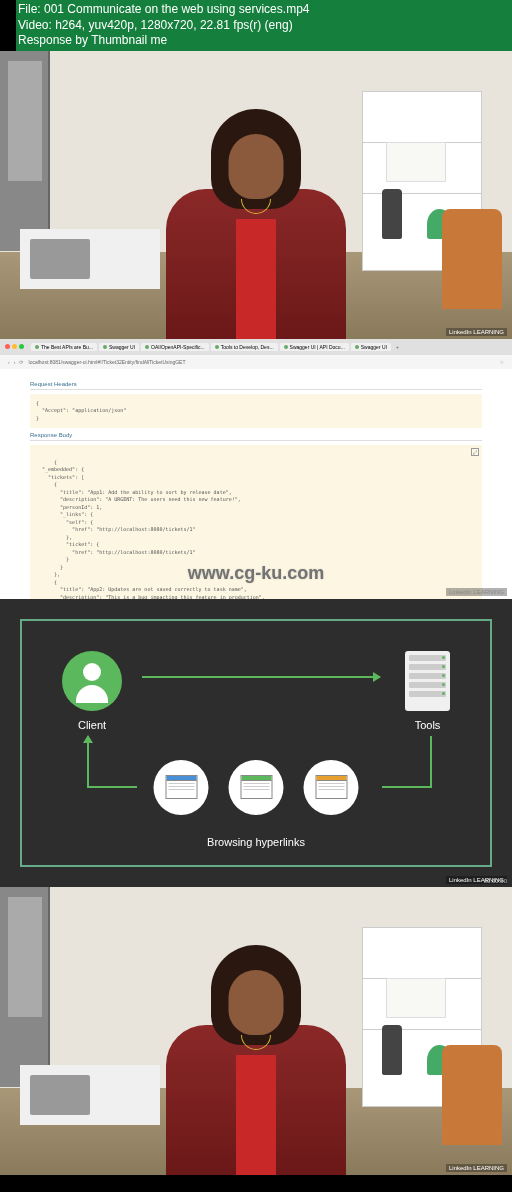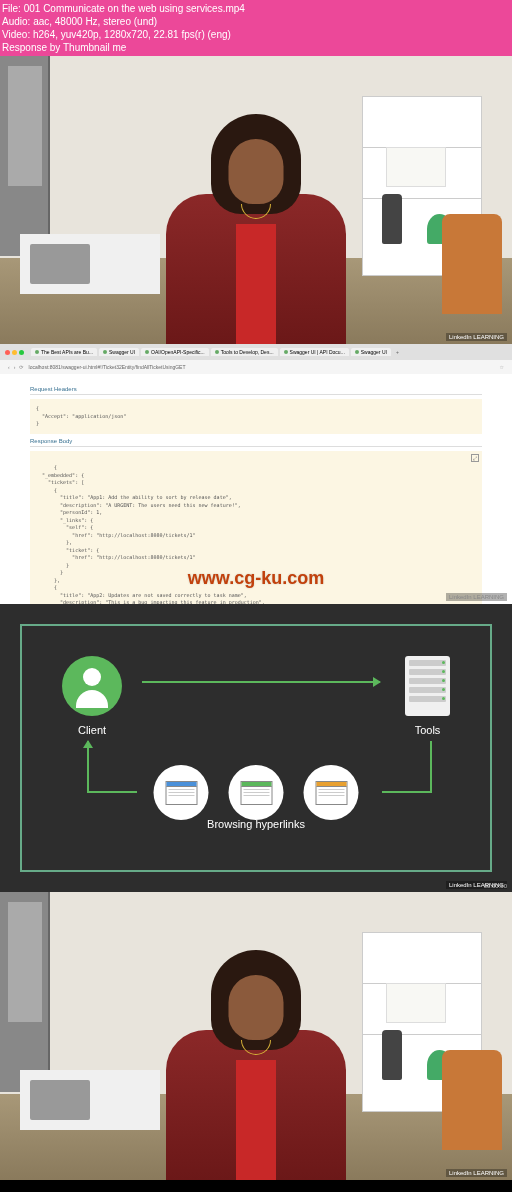--- a/index.html
+++ b/index.html
@@ -1,18 +1,18 @@
 <!DOCTYPE html>
 <html><head>
   <meta charset="utf-8">
   <style>
     * { margin: 0; padding: 0; box-sizing: border-box; }
     body { width: 512px; font-family: Arial, sans-serif; background: #000; }
     
-    .info-header { background: #ec4899; color: #fff; font-size: 10px; padding: 2px; line-height: 1.3; }
+    .info-header { background: #15803d; color: #fff; font-size: 12px; padding: 2px; line-height: 1.3; margin-left: 16px; }
     .info-line { display: block; }
     
     .video-frame { width: 512px; height: 288px; position: relative; background: linear-gradient(180deg, #d4c9b8 0%, #c8bda8 100%); overflow: hidden; }
     
     .room-bg { position: absolute; inset: 0; }
     .wall { position: absolute; top: 0; left: 0; right: 0; height: 70%; background: #e8e4dc; }
     .floor { position: absolute; bottom: 0; left: 0; right: 0; height: 30%; background: linear-gradient(180deg, #a89878 0%, #8a7a5c 100%); }
     .door { position: absolute; left: 0; top: 0; width: 50px; height: 200px; background: #888; border-right: 2px solid #666; }
     .door-window { position: absolute; left: 8px; top: 10px; width: 34px; height: 120px; background: #aaa; }
     .shelf { position: absolute; right: 30px; top: 40px; width: 120px; height: 180px; background: #fff; border: 1px solid #ccc; }
@@ -48,21 +48,21 @@
     .url-icons { display: flex; gap: 4px; color: #888; }
     .url-text { flex: 1; }
     .url-star { color: #aaa; }
     
     .swagger-content { padding: 8px 30px; font-size: 6px; }
     .section-header { color: #3b7393; margin: 4px 0; border-bottom: 1px solid #ddd; padding-bottom: 2px; }
     .code-block { background: #fcf6e3; padding: 6px; font-family: monospace; font-size: 5px; line-height: 1.5; color: #555; white-space: pre; overflow: hidden; position: relative; }
     .code-expand { position: absolute; top: 3px; right: 3px; width: 8px; height: 8px; border: 1px solid #999; font-size: 5px; text-align: center; }
     .response-code { color: #555; font-size: 5px; padding: 3px 0; }
     
-    .watermark { position: absolute; bottom: 15px; left: 50%; transform: translateX(-50%); font-size: 18px; font-weight: bold; color: #c2410c; font-family: Arial; text-shadow: 0 0 2px rgba(0,0,0,0.2); }
+    .watermark { position: absolute; bottom: 15px; left: 50%; transform: translateX(-50%); font-size: 18px; font-weight: bold; color: #737373; font-family: Arial; text-shadow: 0 0 2px rgba(0,0,0,0.2); }
     
     .diagram-frame { width: 512px; height: 288px; background: #2d2d2d; position: relative; padding: 20px; }
     .diagram-border { border: 2px solid #6a8; width: 100%; height: 100%; position: relative; }
     
     .diag-client { position: absolute; left: 40px; top: 30px; text-align: center; }
     .client-circle { width: 60px; height: 60px; background: #5cb85c; border-radius: 50%; position: relative; }
     .client-head { position: absolute; top: 12px; left: 50%; transform: translateX(-50%); width: 18px; height: 18px; background: #fff; border-radius: 50%; }
     .client-body { position: absolute; bottom: 8px; left: 50%; transform: translateX(-50%); width: 32px; height: 18px; background: #fff; border-radius: 16px 16px 0 0; }
     .diag-label { color: #fff; font-size: 11px; margin-top: 8px; }
     
@@ -76,38 +76,37 @@
     
     .diag-browsers { position: absolute; bottom: 50px; left: 50%; transform: translateX(-50%); display: flex; gap: 20px; }
     .browser-circle { width: 55px; height: 55px; background: #fff; border-radius: 50%; display: flex; align-items: center; justify-content: center; }
     .mini-browser { width: 32px; height: 24px; border: 1px solid #888; position: relative; }
     .mini-browser-bar { height: 5px; border-bottom: 1px solid #888; }
     .mb-blue .mini-browser-bar { background: #4a90d9; }
     .mb-green .mini-browser-bar { background: #5cb85c; }
     .mb-orange .mini-browser-bar { background: #e8a030; }
     .mini-line { height: 1px; background: #ccc; margin: 2px 2px 0; }
     
-    .browsing-label { position: absolute; bottom: 40px; left: 50%; transform: translateX(-50%); color: #fff; font-size: 11px; }
+    .browsing-label { position: absolute; bottom: 17px; left: 50%; transform: translateX(-50%); color: #fff; font-size: 11px; }
     
     .arrow-left-down { position: absolute; left: 65px; top: 115px; width: 2px; height: 50px; background: #5cb85c; }
     .arrow-left-down::before { content: ''; position: absolute; left: 0; bottom: -2px; width: 50px; height: 2px; background: #5cb85c; }
     .arrow-left-down::after { content: ''; position: absolute; top: -1px; left: -4px; border-bottom: 8px solid #5cb85c; border-left: 5px solid transparent; border-right: 5px solid transparent; }
     
     .arrow-right-down { position: absolute; right: 58px; top: 115px; width: 2px; height: 50px; background: #5cb85c; }
     .arrow-right-down::before { content: ''; position: absolute; right: 0; bottom: -2px; width: 50px; height: 2px; background: #5cb85c; }
     .arrow-right-down::after { content: ''; position: absolute; bottom: -6px; left: 0; width: 0; height: 0; }
     
     .diag-timestamp { position: absolute; bottom: 3px; right: 5px; font-size: 6px; color: #fff; }
   </style>
 </head>
 <body>
 
 <div class="info-header">
   <span class="info-line">File: 001 Communicate on the web using services.mp4</span>
-  <span class="info-line">Audio: aac, 48000 Hz, stereo (und)</span>
   <span class="info-line">Video: h264, yuv420p, 1280x720, 22.81 fps(r) (eng)</span>
   <span class="info-line">Response by Thumbnail me</span>
 </div>
 
 <div class="video-frame">
   <div class="room-bg">
     <div class="wall"></div>
     <div class="floor"></div>
     <div class="door">
         <div class="door-window"></div>

